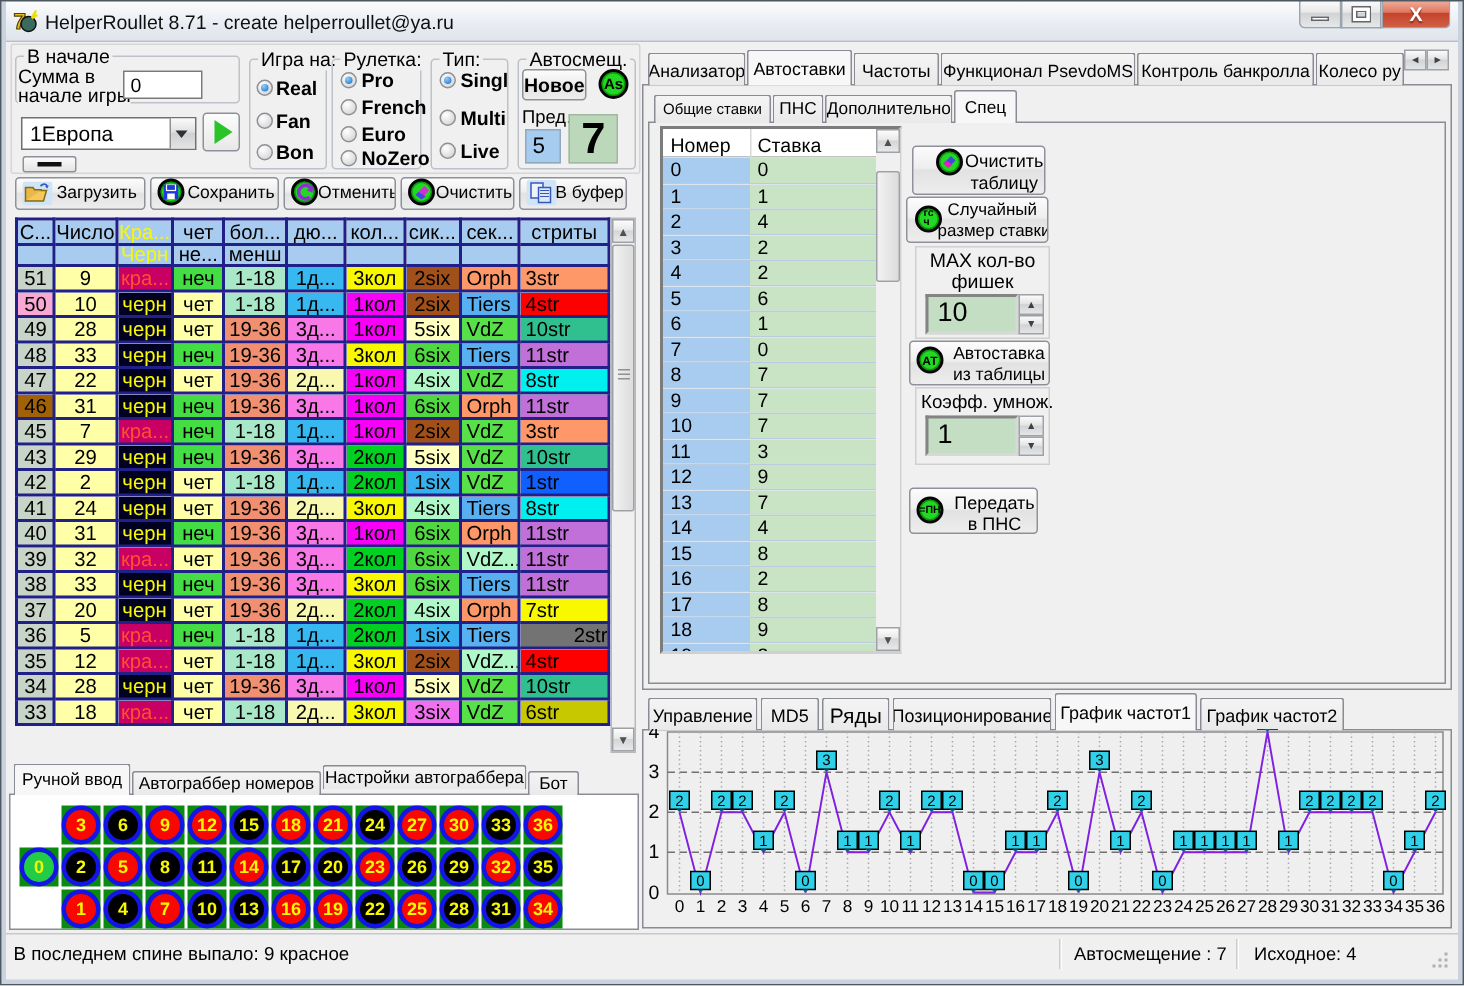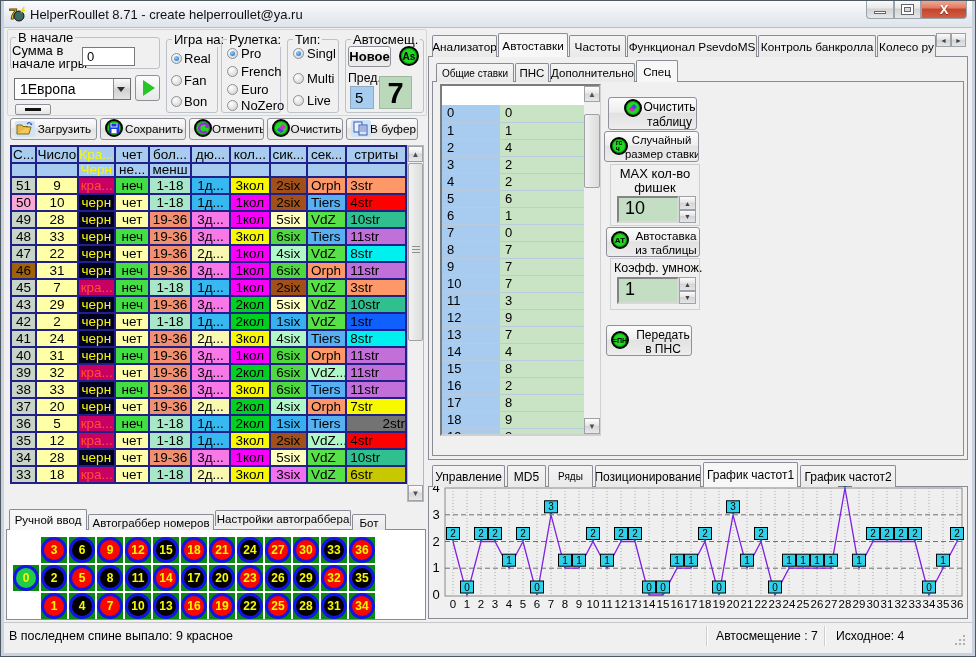--- a/index.html
+++ b/index.html
@@ -12,21 +12,21 @@
 .capbtn{position:absolute;top:0;height:19px;border:1px solid #9ba3ad;border-top:none;background:linear-gradient(#fdfdfd,#e8e8e8 45%,#d2d3d5 50%,#e6e7e9);}
 .capbtn.close{background:linear-gradient(#f0b0a0,#e07a5f 45%,#c4432c 50%,#d06045);}
 
 .gbox{position:absolute;border:1px solid #bdc2c8;border-radius:3px;}
 .glabel{position:absolute;top:-8px;left:5px;background:#f0f0f0;padding:0 2px;font-size:13px;white-space:nowrap;}
 
 .tbtn{position:absolute;height:22px;border:1px solid #8e9199;border-radius:3px;background:linear-gradient(#fcfcfc,#eeeeee 45%,#e2e2e3 50%,#ededee);font-size:13px;text-align:center;white-space:nowrap;overflow:hidden;}
 
 .radio{position:absolute;width:11px;height:11px;border-radius:50%;border:1px solid #8d9095;background:radial-gradient(circle at 35% 30%,#ffffff,#dcdcdc 70%,#b9b9b9);}
 .radio.sel::after{content:"";position:absolute;left:2px;top:2px;width:5px;height:5px;border-radius:50%;background:radial-gradient(circle at 35% 30%,#8ed0f8,#1668c8);}
-.rlabel{position:absolute;font-size:13px;white-space:nowrap;}
+.rlabel{position:absolute;font-size:13px;white-space:nowrap;font-weight:bold;}
 
 .gc{border-radius:50%;background:#22d822;border:2px solid #050505;display:flex;align-items:center;justify-content:center;box-shadow:inset 0 0 0 1px #0a9a0a;}
 
 .tab{position:absolute;border:1px solid #898c95;border-bottom:none;border-radius:2px 2px 0 0;background:linear-gradient(#f4f4f4,#e9e9ea);font-size:12.5px;display:flex;align-items:center;justify-content:center;white-space:nowrap;overflow:hidden;}
 .tab.act{background:#f7f7f7;z-index:5;}
 
 table.big{border-collapse:collapse;table-layout:fixed;}
 table.big td{border:2px solid #202088;font-size:13.5px;text-align:center;overflow:hidden;white-space:nowrap;padding:0;height:15px;line-height:15px;}
 table.big tr.h2 td{height:12px;line-height:12px;}
 
@@ -568,20 +568,25 @@
 <div class="tab" style="left:758px;top:35px;width:118px;height:22px;font-size:11.8px">Контроль банкролла</div>
 <div class="tab" style="left:877px;top:35px;width:59px;height:22px;font-size:11.8px">Колесо ру</div>
 <div class="spinbtn" style="left:936px;top:33px;width:15px;height:14px">◄</div>
 <div class="spinbtn" style="left:951px;top:33px;width:15px;height:14px">►</div>
 <div class="abs" style="left:432px;top:81px;width:532px;height:375px;background:#f0f0f0;border:1px solid #898c95"></div>
 <div class="tab" style="left:436px;top:63px;width:78px;height:19px;font-size:10px">Общие ставки</div>
 <div class="tab" style="left:515px;top:63px;width:34px;height:19px;font-size:11.5px">ПНС</div>
 <div class="tab" style="left:550px;top:63px;width:85px;height:19px;font-size:11.5px">Дополнительно</div>
 <div class="tab act" style="left:636px;top:60px;width:42px;height:22px;font-size:11.5px">Спец</div>
 <div class="abs" style="left:440px;top:84px;width:161px;height:352px;border:2px inset #d0d0d0;background:#fff;overflow:hidden">
+    <div class="abs" style="left:0;top:0;width:100%;height:19px;background:#fff;border-bottom:1px solid #c0c0c0">
+      <span class="abs" style="left:5px;top:3px;font-size:13px">Номер</span>
+      <span class="abs" style="left:63px;top:3px;font-size:13px">Ставка</span>
+      <span class="abs" style="left:58px;top:0;width:1px;height:19px;background:#d8d8d8"></span>
+    </div>
     <table class="bet abs" style="left:0;top:19px;width:142px">
       <colgroup>
         <col style="width:58px">
         <col style="width:84px">
       </colgroup>
       <tbody>
         <tr style="height:17px">
           <td style="background:#a8ccf0">0</td>
           <td style="background:#c8e4c4">0</td>
         </tr>
@@ -694,21 +699,21 @@
 <div class="spin" style="left:617px;top:277px;width:62px;height:27px">1</div>
 <div class="spinbtn" style="left:679px;top:277px;height:14px">▲</div>
 <div class="spinbtn" style="left:679px;top:291px;height:13px">▼</div>
 <div class="tbtn" style="left:606px;top:325px;width:86px;height:31px;line-height:14px;padding:2px 0 0 28px;font-size:12px">Передать<br>в ПНС</div>
 <div class="gc abs" style="left:611px;top:331px;width:18px;height:18px">
     <span style="font-size:7px;font-weight:bold">=ПН</span>
   </div>
 <div class="abs" style="left:428px;top:486px;width:540px;height:133px;background:#f0f0f0;border:1px solid #898c95"></div>
 <div class="tab" style="left:432px;top:465px;width:73px;height:22px;font-size:12px">Управление</div>
 <div class="tab" style="left:507px;top:465px;width:39px;height:22px;font-size:12px">MD5</div>
-<div class="tab" style="left:548px;top:465px;width:45px;height:22px;font-size:10px">Ряды</div>
+<div class="tab" style="left:548px;top:465px;width:45px;height:22px;font-size:14px">Ряды</div>
 <div class="tab" style="left:595px;top:465px;width:106px;height:22px;font-size:12px">Позиционирование</div>
 <div class="tab act" style="left:703px;top:462px;width:95px;height:25px;font-size:12px">График частот1</div>
 <div class="tab" style="left:800px;top:465px;width:96px;height:22px;font-size:12px">График частот2</div>
 <svg class="abs" style="left:428px;top:486px" width="540" height="133" viewBox="0 0 540 133">
     <rect x="17" y="2" width="517" height="108" fill="#efefef" stroke="#8a8a8a" stroke-width="1"></rect>
     <line x1="17" y1="82.2" x2="534" y2="82.2" stroke="#707070" stroke-width="1" stroke-dasharray="5,3"></line>
     <line x1="17" y1="55.5" x2="534" y2="55.5" stroke="#707070" stroke-width="1" stroke-dasharray="5,3"></line>
     <line x1="17" y1="28.8" x2="534" y2="28.8" stroke="#707070" stroke-width="1" stroke-dasharray="5,3"></line>
     <line x1="25.0" y1="2" x2="25.0" y2="110" stroke="#aaaaaa" stroke-width="1" stroke-dasharray="1,2"></line>
     <line x1="39.0" y1="2" x2="39.0" y2="110" stroke="#aaaaaa" stroke-width="1" stroke-dasharray="1,2"></line>

